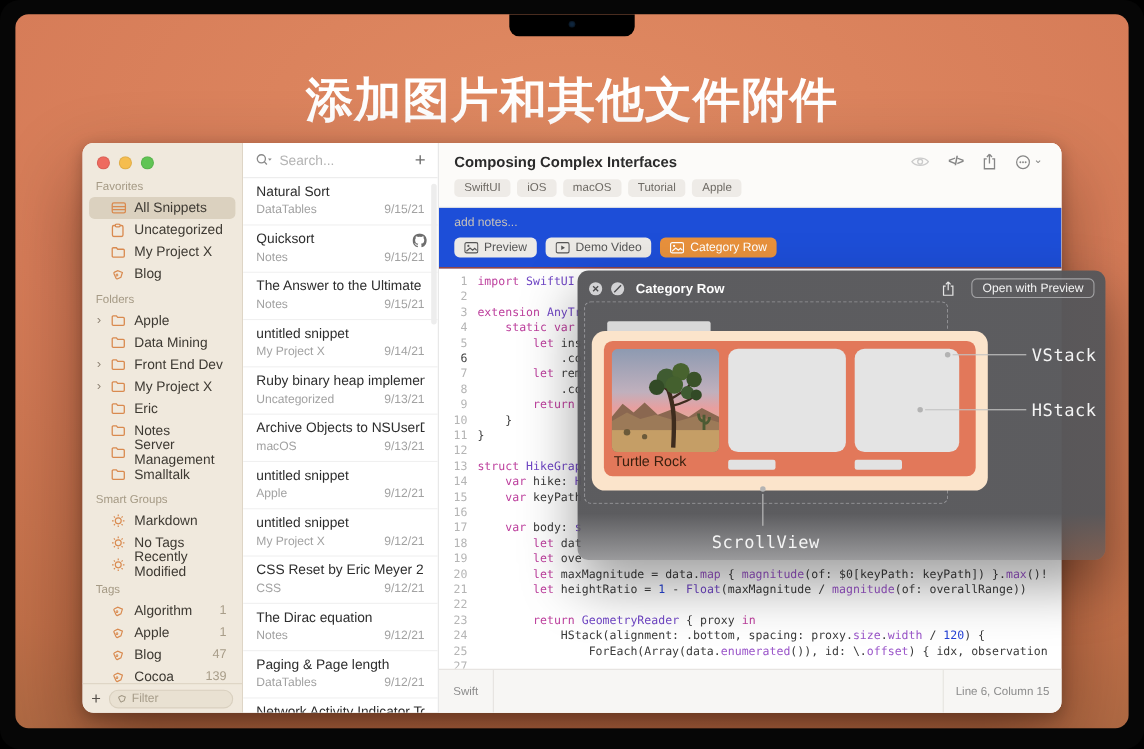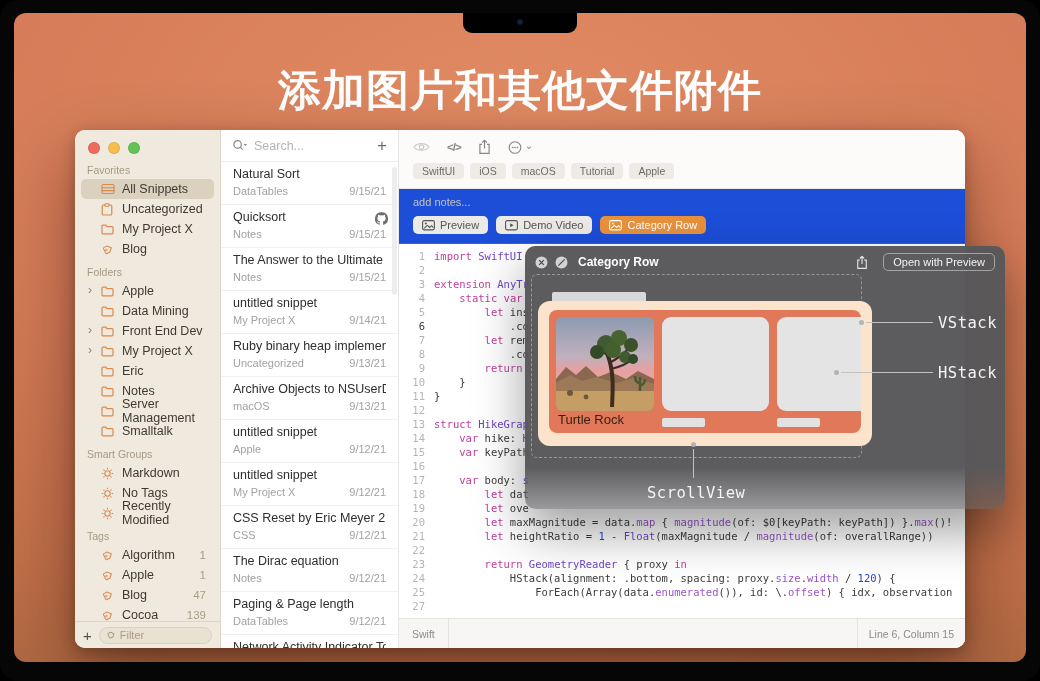--- a/index.html
+++ b/index.html
@@ -60,37 +60,37 @@
   .notes-ph{font-size:11px;color:#c7c2ba}
   .chip-row{display:flex;gap:8px;margin-top:8px}
   .chip{display:flex;align-items:center;gap:5px;background:#eceae6;border-radius:5px;padding:3px 9px;font-size:11px;color:#565656}
   .chip.active{background:#e8913c;color:#fff}
   .ed-code{flex:1;overflow:hidden;padding-top:5px;font-family:"DejaVu Sans Mono","Liberation Mono",monospace;font-size:10.5px;line-height:14px}
   .cl{display:flex}
   .ln{width:26px;text-align:right;color:#b5b5b5;flex:none;margin-right:9px}
   .ln.cur{color:#3f3f3f}
   .lc{white-space:pre;color:#3b3b3b}
   .ck{color:#bd3f9d}.ct{color:#6f45c5}.cm{color:#9a55c9}.cn{color:#2643d6}
-  .ed-status{height:30px;border-top:1px solid #e5e3df;background:#f7f6f4;display:flex;align-items:stretch;font-size:10.5px;color:#8c8c8c;flex:none}
+  .ed-status{height:40px;border-top:1px solid #e5e3df;background:#f7f6f4;display:flex;align-items:stretch;font-size:10.5px;color:#8c8c8c;flex:none}
   .st-lang{display:flex;align-items:center;padding:0 13px;border-right:1px solid #e5e3df}
   .st-mid{flex:1;border-right:1px solid #e5e3df}
   .st-pos{display:flex;align-items:center;padding:0 11px}
 
   
   .popup{position:absolute;left:511px;top:233px;width:480px;height:263px;border-radius:10px;z-index:20;color:#fff;
     background:linear-gradient(180deg,rgba(87,87,90,.97) 0%,rgba(87,87,90,.97) 84%,rgba(87,87,90,.6) 100%);
     box-shadow:0 22px 50px rgba(0,0,0,.38)}
   .pp-header{display:flex;align-items:center;gap:7px;padding:7px 10px 0}
   .pp-cir{width:13px;height:13px;flex:none;display:flex}
   .pp-title{font-size:12px;font-weight:700;margin-left:3px;flex:1;color:#fdfdfd}
   .pp-share{display:flex;margin-right:8px}
   .pp-btn{border:1px solid #a3a3a5;border-radius:5px;padding:2px 9px;font-size:11px;color:#f3f3f3;white-space:nowrap}
   .dashed{position:absolute;left:6px;top:28px;width:331px;height:184px;border:1px dashed #96969a;border-radius:6px}
   .ph-bar{position:absolute;left:27px;top:46px;width:94px;height:11px;background:#d8d8d8;border-radius:2px}
-  .cream{position:absolute;left:13px;top:55px;width:334px;height:145px;background:#fbe4cb;border-radius:12px}
+  .cream{position:absolute;left:13px;top:55px;width:360px;height:145px;background:#fbe4cb;border-radius:12px}
   .salmon{position:absolute;left:11px;top:9px;right:11px;bottom:13px;background:#e2785a;border-radius:8px;overflow:hidden}
   .photo{position:absolute;left:7px;top:7px;width:98px;height:94px;border-radius:6px;overflow:hidden}
   .tr-label{position:absolute;left:9px;top:102px;font-size:13px;font-weight:500;color:#38200f}
   .gcard2{position:absolute;left:113px;top:7px;width:107px;height:94px;background:#e4e4e4;border-radius:9px}
   .gbar2{position:absolute;left:113px;top:108px;width:43px;height:9px;background:#e2e2e2;border-radius:2px}
   .gcard3{position:absolute;left:228px;top:7px;width:95px;height:94px;background:#e4e4e4;border-radius:9px}
   .gbar3{position:absolute;left:228px;top:108px;width:43px;height:9px;background:#e2e2e2;border-radius:2px}
   .anno{position:absolute;font-family:"DejaVu Sans Mono","Liberation Mono",monospace;font-size:15.5px;color:#f4f4f4;letter-spacing:.5px}
   .adot{position:absolute;width:5px;height:5px;border-radius:50%;background:#b3b3b3}
   .hline{position:absolute;height:1px;background:#c2c2c2}
@@ -415,20 +415,21 @@
             <div class="sn-row">
               <div class="sn-title">Network Activity Indicator Toggle Vi...</div>
             </div>
           </div>
         <div class="list-scrollbar"></div>
       </div>
 
       <div class="editor">
         <div class="ed-header">
           <div class="ed-title-row">
+            <div class="ed-title">Composing Complex Interfaces</div>
             <div class="ed-icons">
               <span style="display:flex">
                 <svg width="17" height="12" viewBox="0 0 17 12">
                     <path d="M1 6 C4 1.6 13 1.6 16 6 C13 10.4 4 10.4 1 6 Z" fill="none" stroke="#cbcbcb" stroke-width="1.2"></path>
                     <circle cx="8.5" cy="6" r="2.2" fill="none" stroke="#cbcbcb" stroke-width="1.2"></circle>
                   </svg>
               </span>
               <span class="code-glyph">&lt;/&gt;</span>
               <span style="display:flex">
                 <svg width="13" height="16" viewBox="0 0 13 16">

